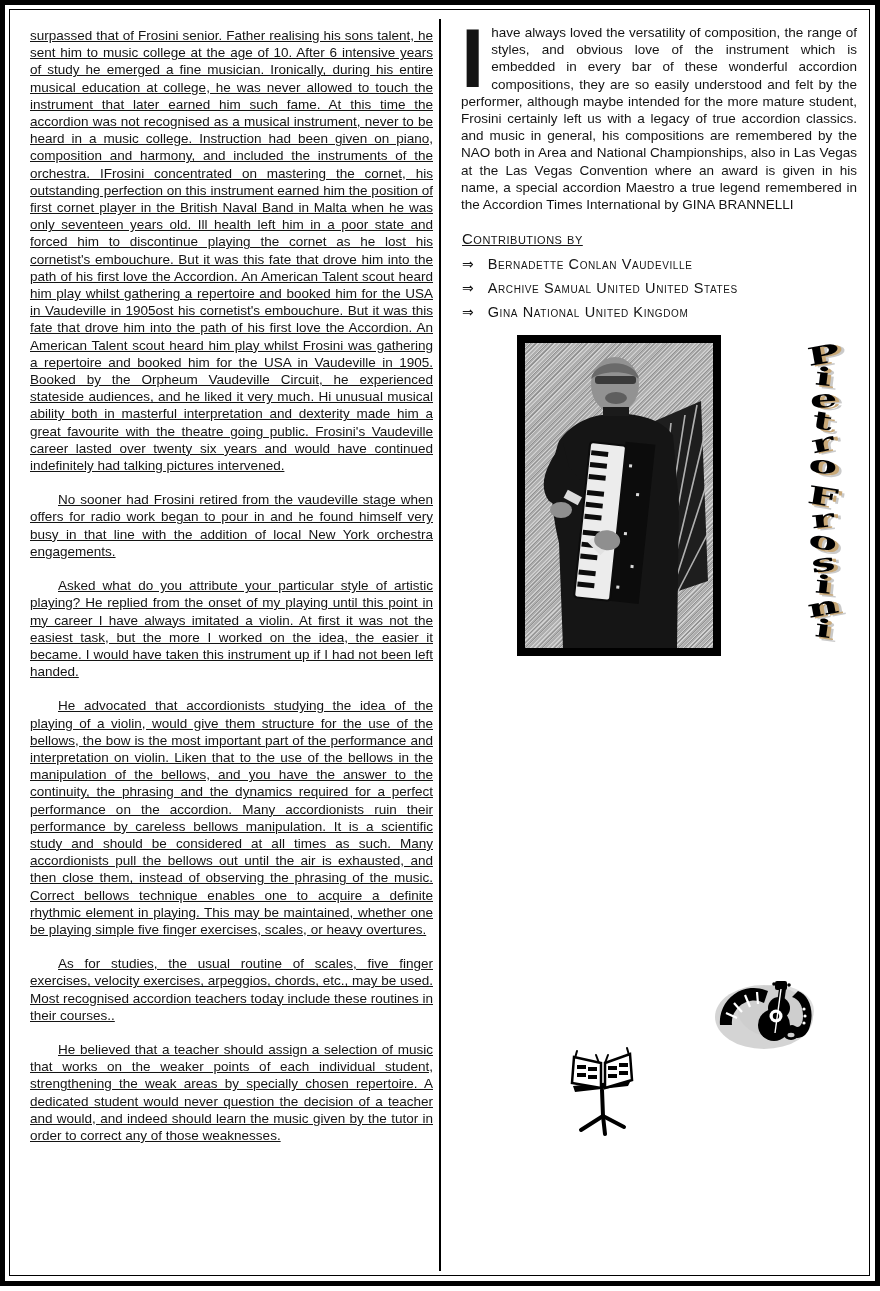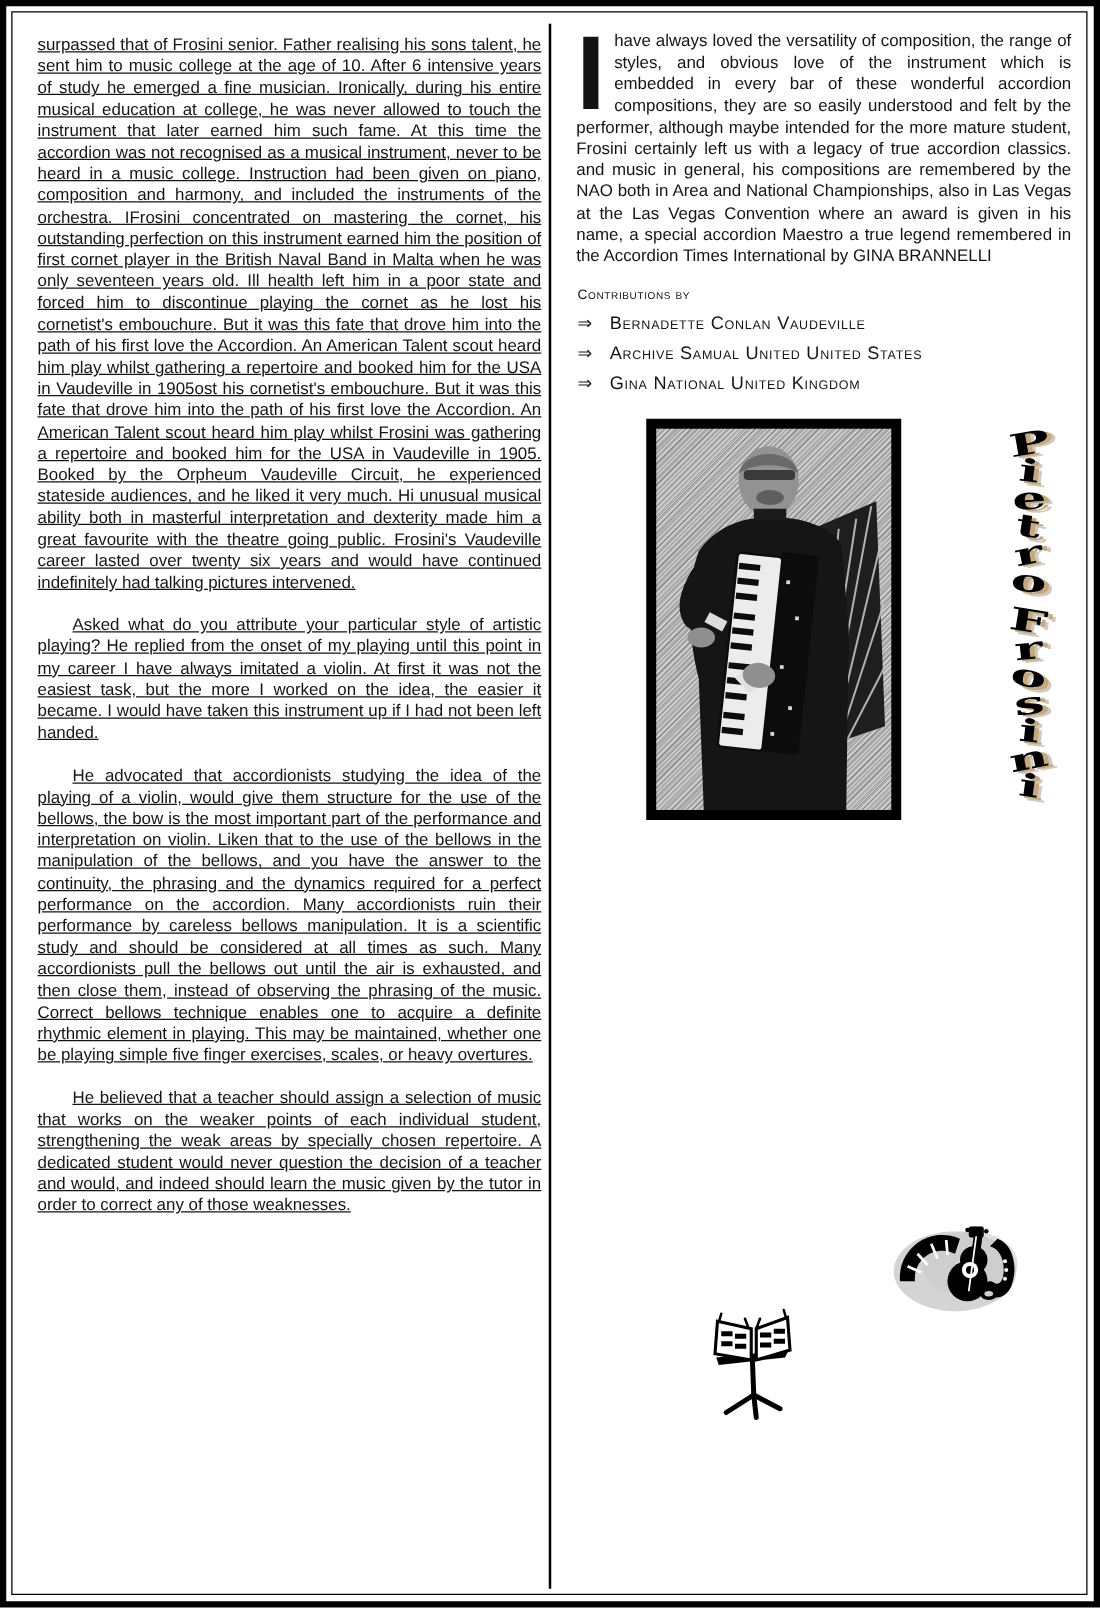--- a/index.html
+++ b/index.html
@@ -29,22 +29,23 @@
     text-align:justify; text-indent:28px; color:var(--ink,#141414);
   }
   .noindent { text-indent:0; }
   .intro { text-indent:0; }
   .dropcap {
     float:left; font-weight:bold; font-size:84px; line-height:62px;
     height:64px; margin:3px 7px 0 0; color:var(--ink,#000);
     font-family:"Liberation Sans", sans-serif;
   }
   .contrib-head {
-    font-size:11px; font-variant:small-caps; letter-spacing:0.5px;
+    font-size:15px; font-variant:small-caps; letter-spacing:0.5px;
     margin:1px 0 9px 1px;
+    text-decoration:underline;
   }
   .contrib-list { list-style:none; margin:0; padding:0 0 0 1px; }
   .contrib-list li {
     display:flex; align-items:baseline; gap:14px;
     margin-bottom:8px; font-size:14.5px;
   }
   .arrow { font-family:"DejaVu Sans", sans-serif; font-size:14px; }
   .contrib-text { font-variant:small-caps; letter-spacing:0.6px; }
 
   .photo-frame {
@@ -78,22 +79,24 @@
 </head>
 <body>
 
 <div class="page">
   <div class="frame-outer"></div>
   <div class="frame-inner"></div>
   <div class="col-divider"></div>
 
   <div class="col col-left">
     <p class="body-p noindent">surpassed that of  Frosini senior.  Father realising his sons talent, he sent him to music college at the age of 10.  After 6 intensive years of study he emerged   a fine musician. Ironically, during his entire musical education at college, he was never allowed to touch the instrument that later earned him such fame.  At this time the accordion was not recognised as a musical instrument, never to be heard in a music college.  Instruction had been given on piano, composition and harmony, and included the instruments of the orchestra.  IFrosini concentrated on mastering the cornet, his outstanding perfection on this instrument earned him the position of first cornet player in the British Naval Band in Malta when he was only seventeen years old. Ill health left him in a poor state and forced him to discontinue playing the cornet as he lost his cornetist's  embouchure. But it was this fate that drove him into the path of his first love the Accordion. An American Talent scout heard him play whilst gathering a repertoire and booked him for the USA in Vaudeville in 1905ost his cornetist's  embouchure. But it was this fate that drove him into the path of his first love the Accordion. An American Talent scout heard him play whilst Frosini was gathering a repertoire and booked him for the USA in Vaudeville in 1905. Booked by the Orpheum Vaudeville Circuit, he experienced stateside audiences, and he liked it very much.  Hi unusual musical ability both in masterful interpretation and dexterity made him a great favourite with the theatre going public.  Frosini's Vaudeville career lasted over twenty six years and would have continued indefinitely had talking pictures intervened.</p>
+    <p class="body-p">No sooner had Frosini retired from the vaudeville stage when offers for radio work began to pour in and he found himself very busy in that line with the addition of local New York orchestra engagements.</p>
     <p class="body-p">Asked what do you attribute your particular style of artistic playing?  He replied from the onset of my playing until this point in my career I have always imitated a violin. At first it was not the easiest task, but the more I worked on the idea, the easier it became. I would have taken this instrument up if I had not been left handed.</p>
     <p class="body-p">He advocated that accordionists studying the idea of the playing of a violin, would give them structure for the use of the bellows, the bow is the most important part of the performance and interpretation on violin. Liken that to the use of the bellows in the manipulation of the bellows, and you have the answer to the continuity, the phrasing and  the dynamics required for a perfect performance on the accordion. Many accordionists ruin their performance by careless bellows manipulation. It is a scientific study and should be considered at all times as such.  Many accordionists pull the bellows out until the air is exhausted, and then close them, instead of observing the phrasing of the music. Correct bellows technique enables one to acquire a definite rhythmic element in playing.  This may be maintained, whether one be playing simple five finger exercises, scales, or heavy overtures.</p>
+    <p class="body-p">As for studies, the usual routine of scales, five finger exercises, velocity exercises, arpeggios, chords, etc., may be used. Most recognised accordion teachers today include these routines in their courses..</p>
     <p class="body-p">He believed that a teacher should assign a selection of music that works on the weaker points of each individual student, strengthening the weak areas by specially chosen repertoire. A dedicated student would never question the decision of a teacher and would, and indeed should learn the music given by the tutor in order to correct any of those weaknesses.</p>
   </div>
 
   <div class="col col-right">
     <p class="body-p intro"><span class="dropcap">I</span><span>have always loved the versatility of composition, the range of styles, and obvious love of the instrument which is embedded in every bar of these wonderful accordion compositions, they are so easily understood and felt by the performer, although maybe intended for the more mature student, Frosini certainly left us with a legacy of true accordion classics. and music in general, his compositions are remembered by the NAO both in Area and National Championships, also in Las Vegas at the Las Vegas Convention where an award is given in his name, a special accordion Maestro   a true legend remembered in the Accordion Times International by GINA   BRANNELLI</span></p>
 
     <div class="contrib-head">Contributions by</div>
 
     <ul class="contrib-list">
       <li>

